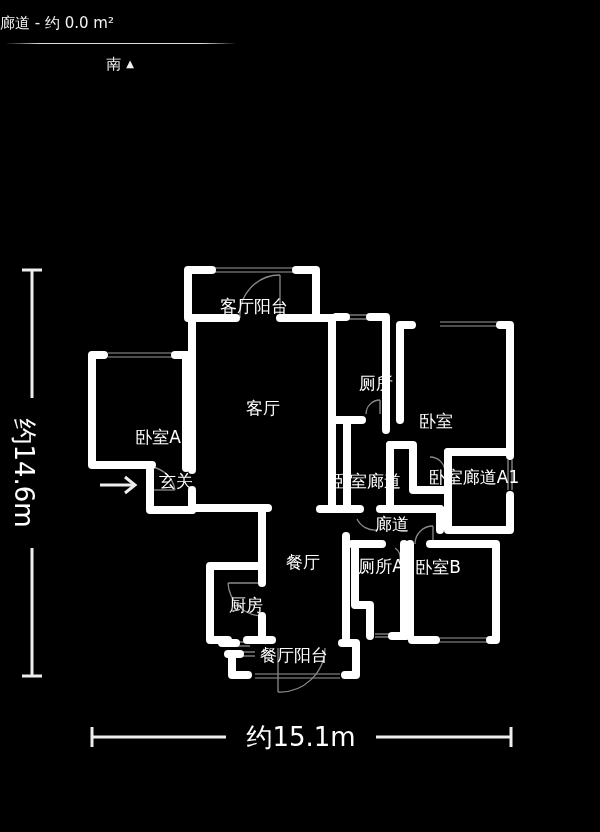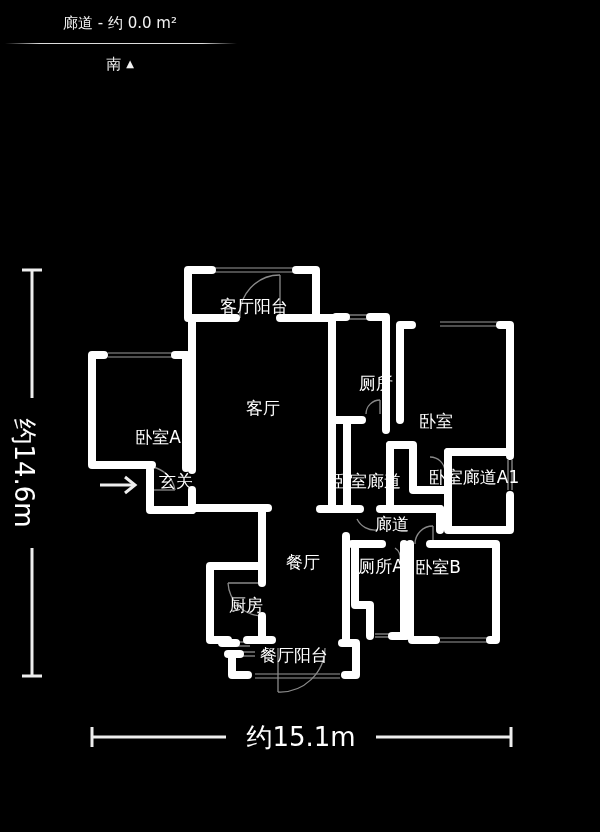--- a/index.html
+++ b/index.html
@@ -1,19 +1,19 @@
 <!DOCTYPE html>
 <html><head>
 <meta charset="utf-8">
 <style>
   html, body { margin:0; padding:0; background:#000; }
   body { width:600px; height:832px; position:relative; overflow:hidden;
          font-family:"DejaVu Sans", "Liberation Sans", sans-serif; color:#fff; }
   .header { position:absolute; left:0; top:0; width:240px; height:90px; }
-  .title { position:absolute; left:0; width:240px; top:14px; text-align:center;
+  .title { position:absolute; left:0; width:240px; top:14px; 
            font-size:15px; color:#f2f2f2; }
   .divider { position:absolute; left:5px; width:232px; top:43px; height:1px;
              background:linear-gradient(90deg, rgba(255,255,255,0) 0%, #ddd 15%, #ddd 85%, rgba(255,255,255,0) 100%); }
   .compass { position:absolute; left:0; width:240px; top:55px; text-align:center;
              font-size:15px; color:#f2f2f2; }
   .compass .arrow { font-size:10px; margin-left:5px; position:relative; top:-2px; }
   svg { position:absolute; left:0; top:0; }
   .room-label { font-size:17px; fill:#fff; }
   .dim-label { font-size:26px; fill:#fff; }
 </style>

